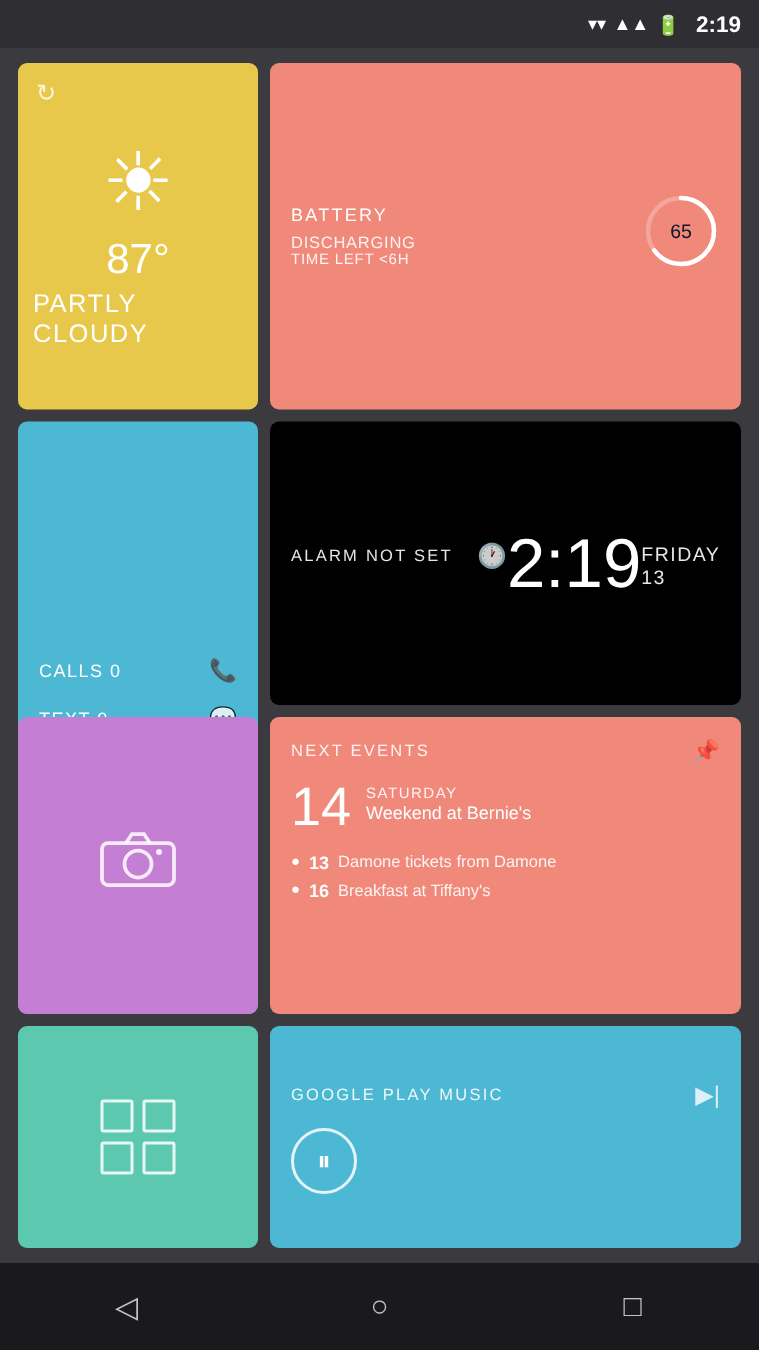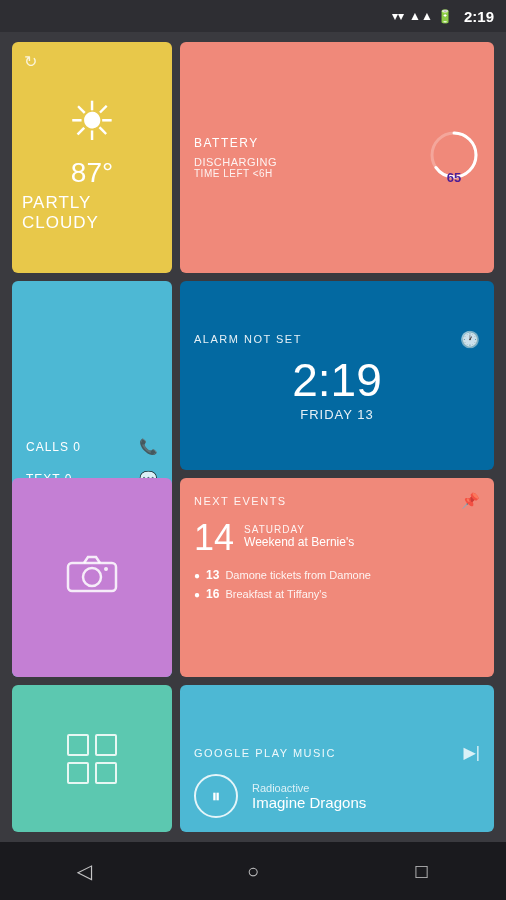--- a/index.html
+++ b/index.html
@@ -118,48 +118,45 @@
       margin-top: -6px;
     }
     .battery-circle svg {
       transform: rotate(-90deg);
     }
     .battery-circle-text {
       position: absolute;
       top: 50%;
       left: 50%;
       transform: translate(-50%, -50%);
-      color: #4c1d95;
+      color: #0f172a;
       font-size: 13px;
-      font-weight: bold;
-      margin-top: 22px;
+      font-weight: normal;
     }
     .battery-status {
       color: rgba(255,255,255,0.9);
       font-size: 11px;
       margin-top: 6px;
       letter-spacing: 0.5px;
     }
     .battery-time {
       color: rgba(255,255,255,0.9);
       font-size: 10px;
       letter-spacing: 0.5px;
     }
 
     
     .tile-alarm {
-      background: #0369a1;
+      background: #000000;
       grid-column: 2;
       grid-row: 2;
       display: flex;
-      flex-direction: column;
       align-items: center;
       justify-content: center;
       min-height: 145px;
-      text-align: right;
     }
     .alarm-header {
       width: 100%;
       display: flex;
       justify-content: space-between;
       align-items: center;
       margin-bottom: 8px;
     }
     .alarm-label {
       color: rgba(255,255,255,0.9);
@@ -317,21 +314,21 @@
     }
 
     
     .tile-music {
       background: #4db8d4;
       grid-column: 2;
       grid-row: 4;
       min-height: 100px;
       display: flex;
       flex-direction: column;
-      justify-content: flex-end;
+      justify-content: center;
     }
     .music-header {
       display: flex;
       justify-content: space-between;
       align-items: center;
       margin-bottom: 12px;
     }
     .music-label {
       color: rgba(255,255,255,0.9);
       font-size: 11px;
@@ -501,24 +498,20 @@
     </div>
   </div>
 
   <div class="tile tile-music">
     <div class="music-header">
       <span class="music-label">GOOGLE PLAY MUSIC</span>
       <span class="music-play-icon">▶|</span>
     </div>
     <div class="music-body">
       <div class="music-pause-btn">⏸</div>
-      <div class="music-info">
-        <span class="music-track">Radioactive</span>
-        <span class="music-artist">Imagine Dragons</span>
-      </div>
     </div>
   </div>
 
 </div>
 
 <div class="nav-bar">
   <div class="nav-btn">
     <span>◁</span>
   </div>
   <div class="nav-btn">

